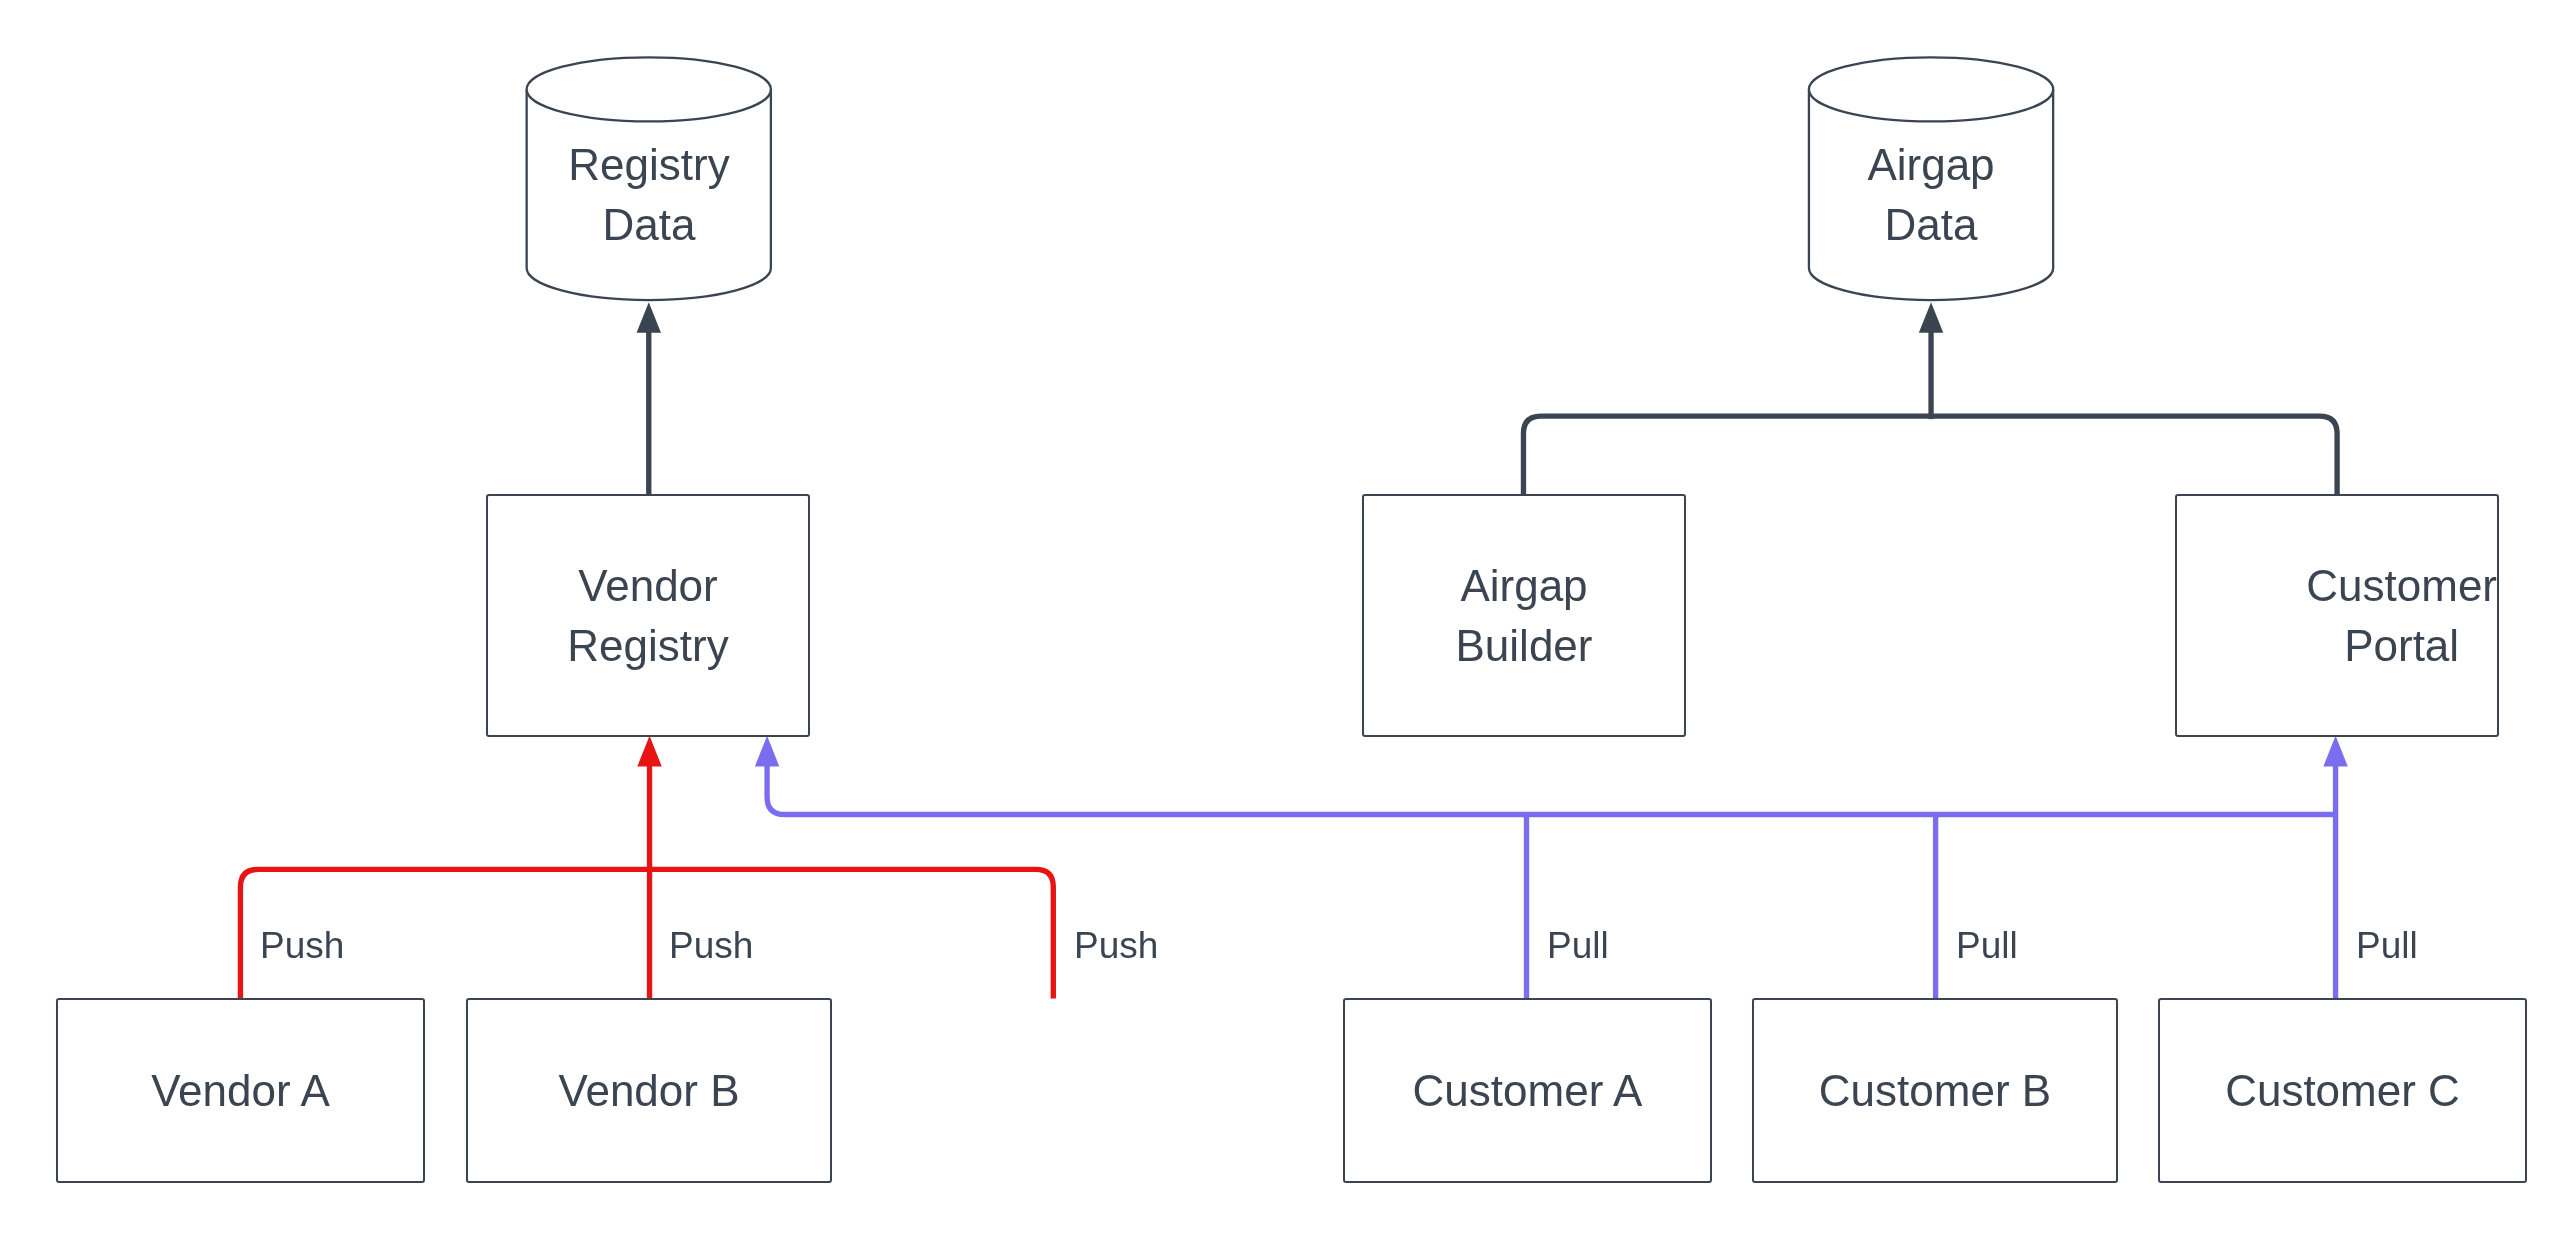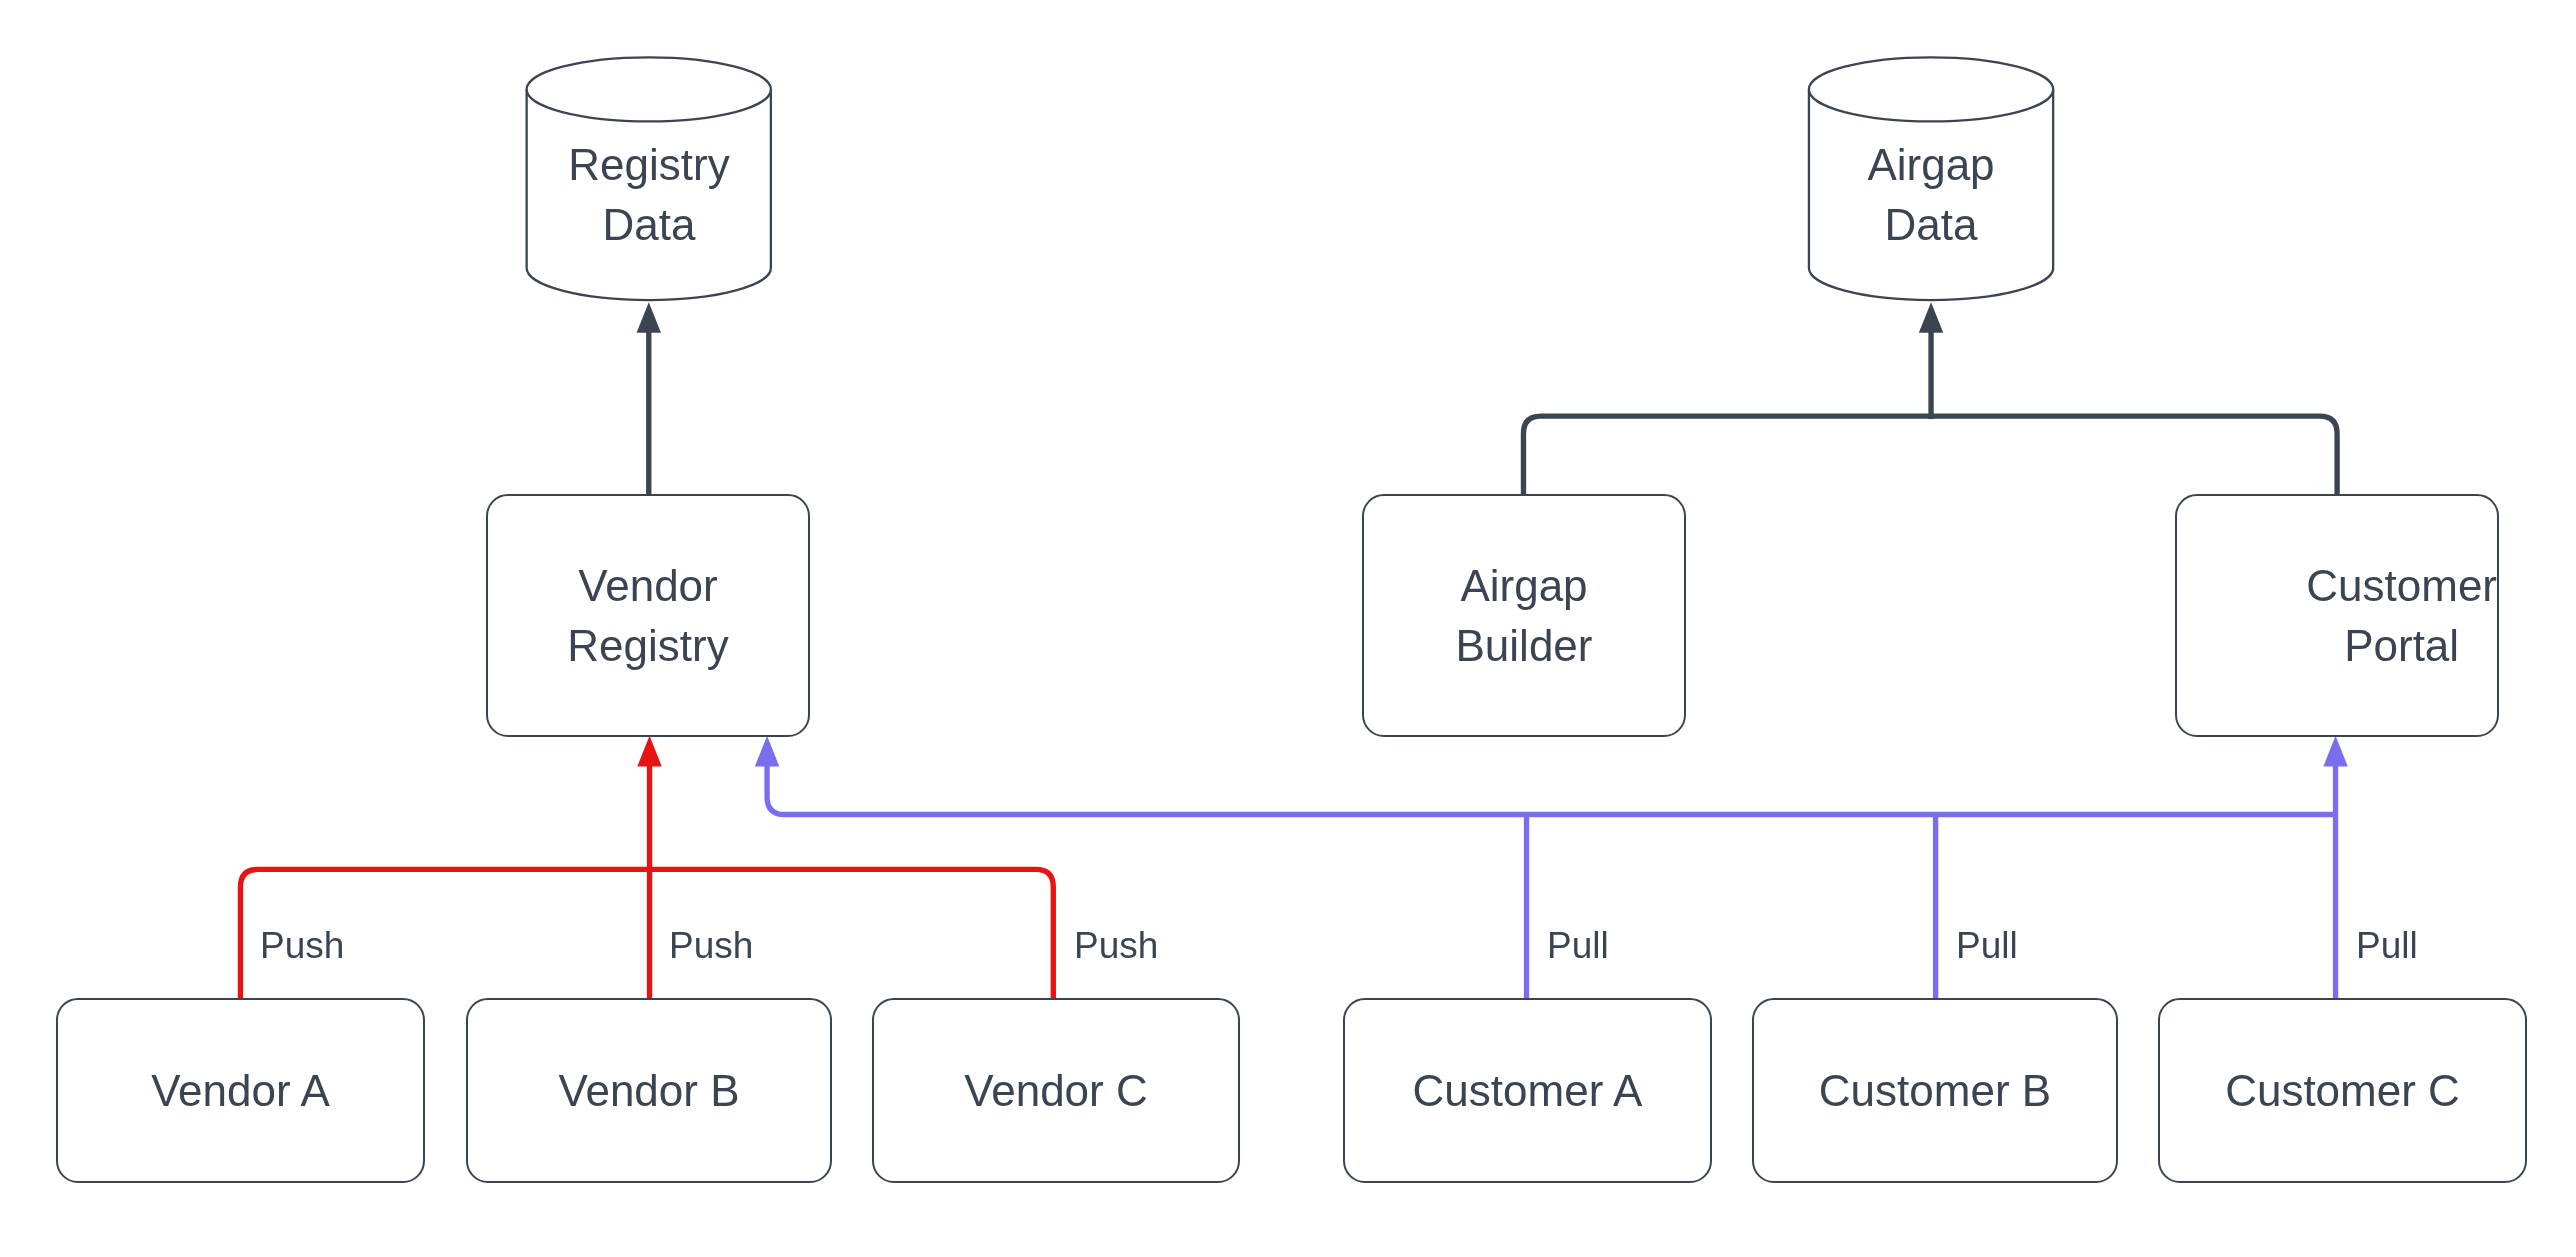--- a/index.html
+++ b/index.html
@@ -30,21 +30,21 @@
   }
   .shape-outline {
     fill: #ffffff;
     stroke-width: 3px;
   }
   .node.box {
     position: absolute;
     box-sizing: border-box;
     background: #ffffff;
     border: 2.3px solid #3b4552;
-    border-radius: 22px;
+    border-radius: 3px;
     display: flex;
     align-items: center;
     justify-content: center;
   }
   .node-label, .cyl-label-text {
     font-size: 44px;
     line-height: 1.35;
     color: #3b4552;
     text-align: center;
     white-space: pre-line;
@@ -139,23 +139,20 @@
     <span class="node-label">Customer
 Portal</span>
   </div>
 
   <div class="node box" style="left:56px; top:998px; width:369px; height:185px;">
     <span class="node-label">Vendor A</span>
   </div>
   <div class="node box" style="left:466px; top:998px; width:366px; height:185px;">
     <span class="node-label">Vendor B</span>
   </div>
-  <div class="node box" style="left:872px; top:998px; width:368px; height:185px;">
-    <span class="node-label">Vendor C</span>
-  </div>
   <div class="node box" style="left:1343px; top:998px; width:369px; height:185px;">
     <span class="node-label">Customer A</span>
   </div>
   <div class="node box" style="left:1752px; top:998px; width:366px; height:185px;">
     <span class="node-label">Customer B</span>
   </div>
   <div class="node box" style="left:2158px; top:998px; width:369px; height:185px;">
     <span class="node-label">Customer C</span>
   </div>
 

